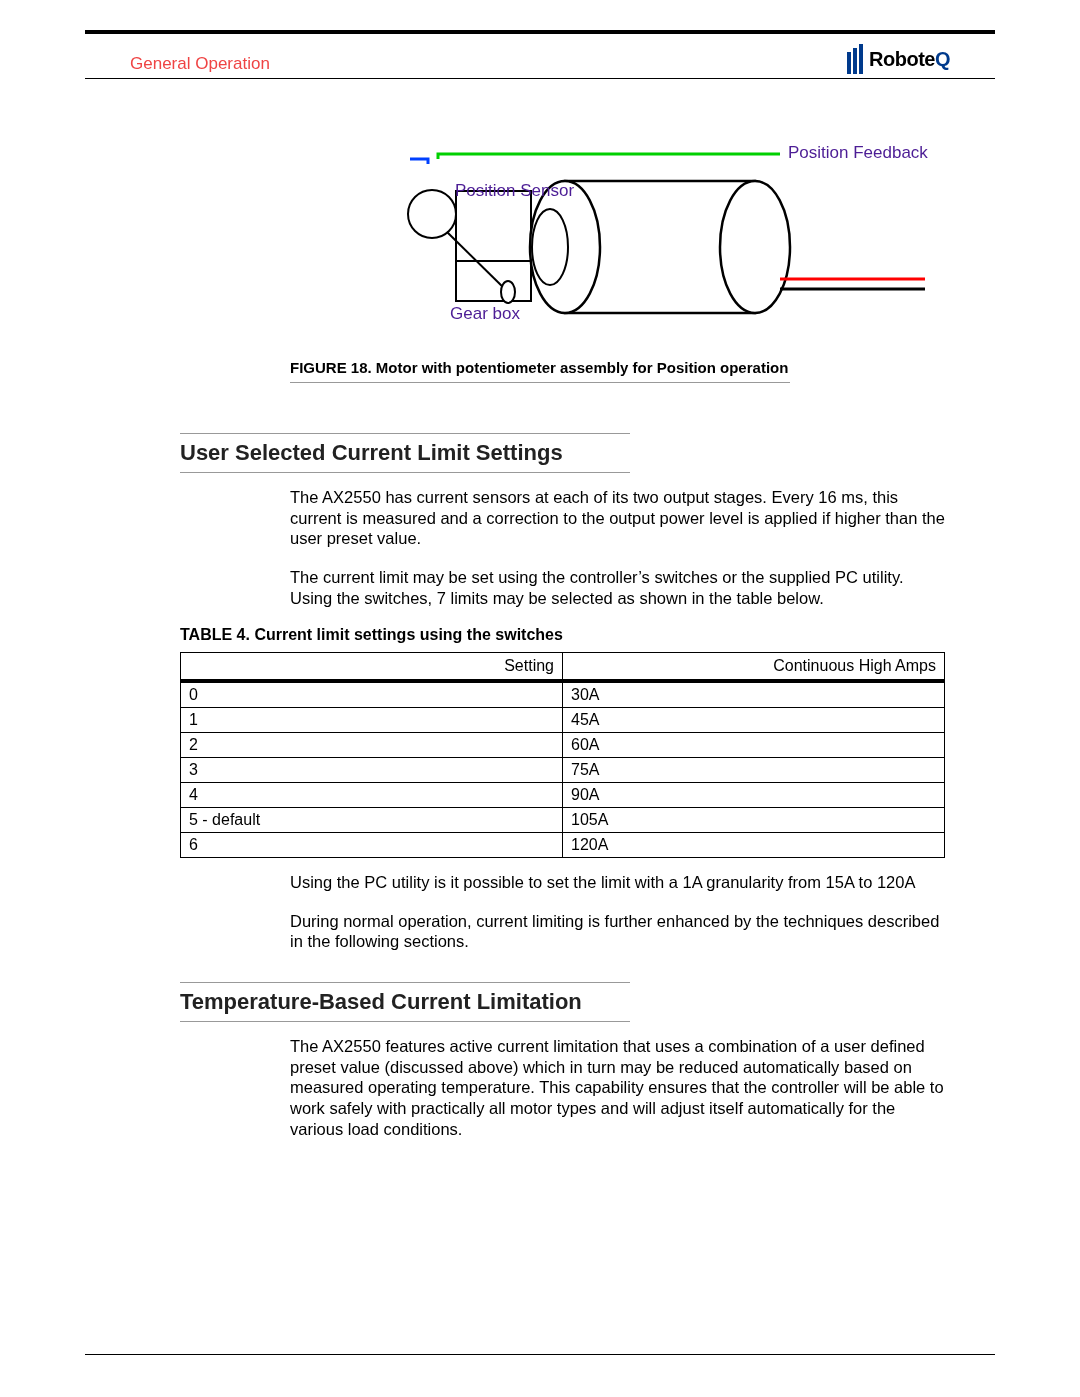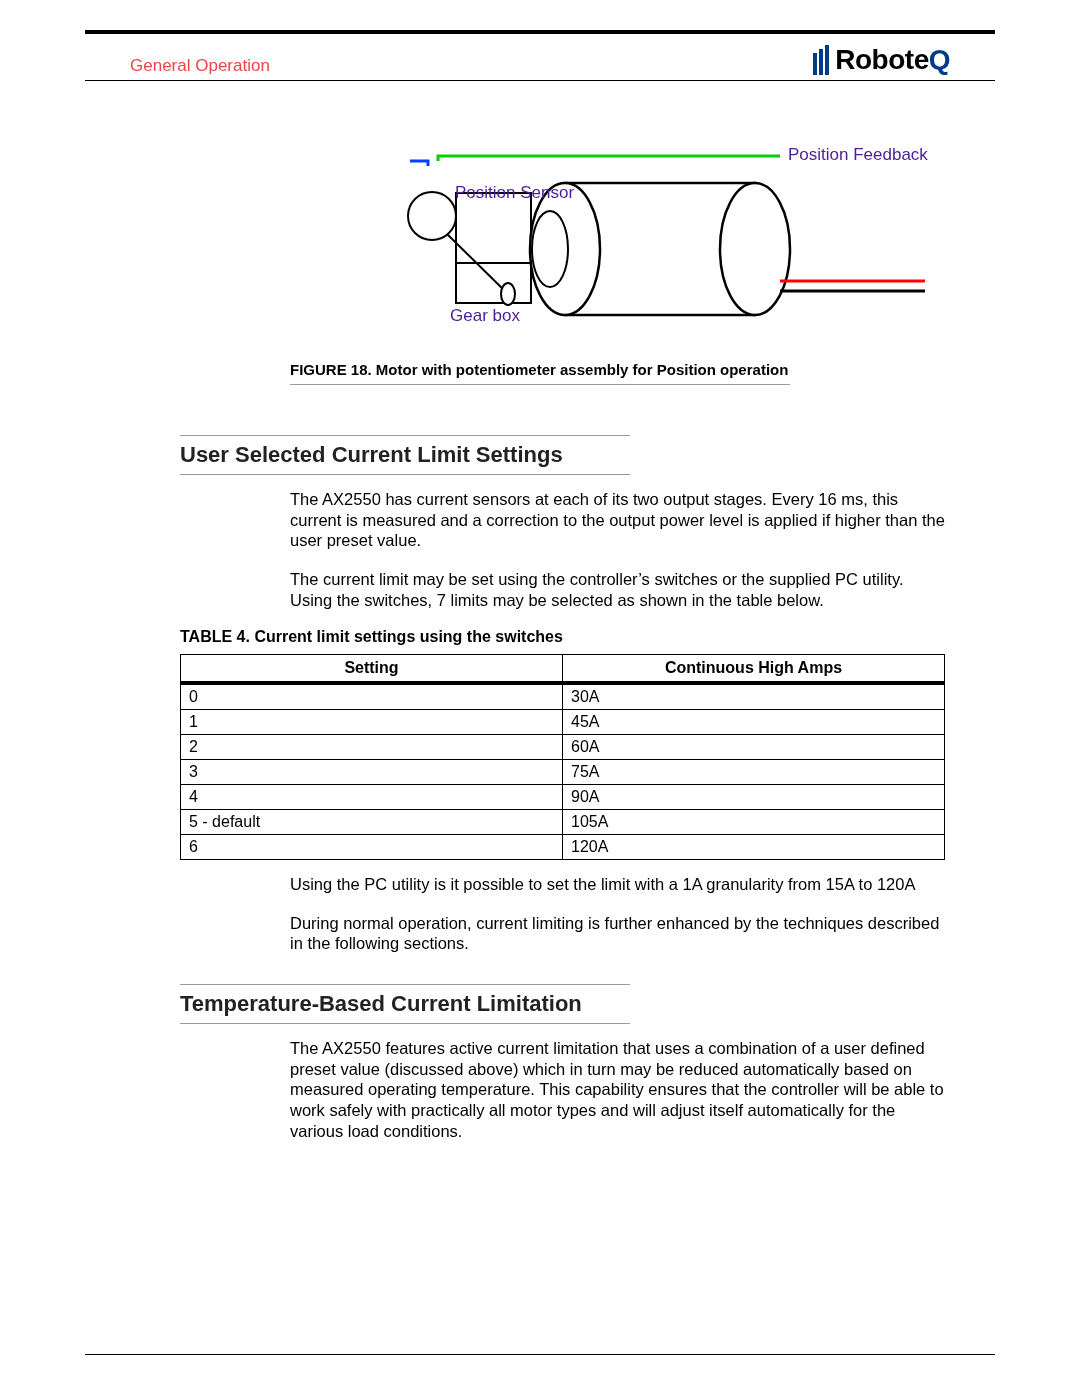--- a/index.html
+++ b/index.html
@@ -46,21 +46,21 @@
     align-items: flex-end;
     gap: 2px;
     margin-right: 4px;
   }
   .logo-bars span {
     display: inline-block;
     width: 4px;
     background: #003a8c;
   }
   .logo-text {
-    font-size: 28px;
+    font-size: 20px;
     font-weight: 900;
     letter-spacing: -0.5px;
   }
   .logo-text .q { color: #003a8c; }
   .top-rule-thin {
     border-top: 1px solid #000;
     width: 100%;
   }
 
   .figure-area {
@@ -125,22 +125,22 @@
     font-weight: bold;
     margin-top: 12px;
     margin-bottom: 8px;
   }
   table.limits {
     width: 765px;
     border-collapse: collapse;
     font-size: 16px;
   }
   table.limits th {
-    text-align: center;
-    font-weight: 700;
+    text-align: right;
+    font-weight: 400;
     border: 1px solid #000;
     border-bottom: 4px solid #000;
     padding: 4px 8px;
   }
   table.limits td {
     border: 1px solid #000;
     padding: 3px 8px;
   }
 
   .footer {

